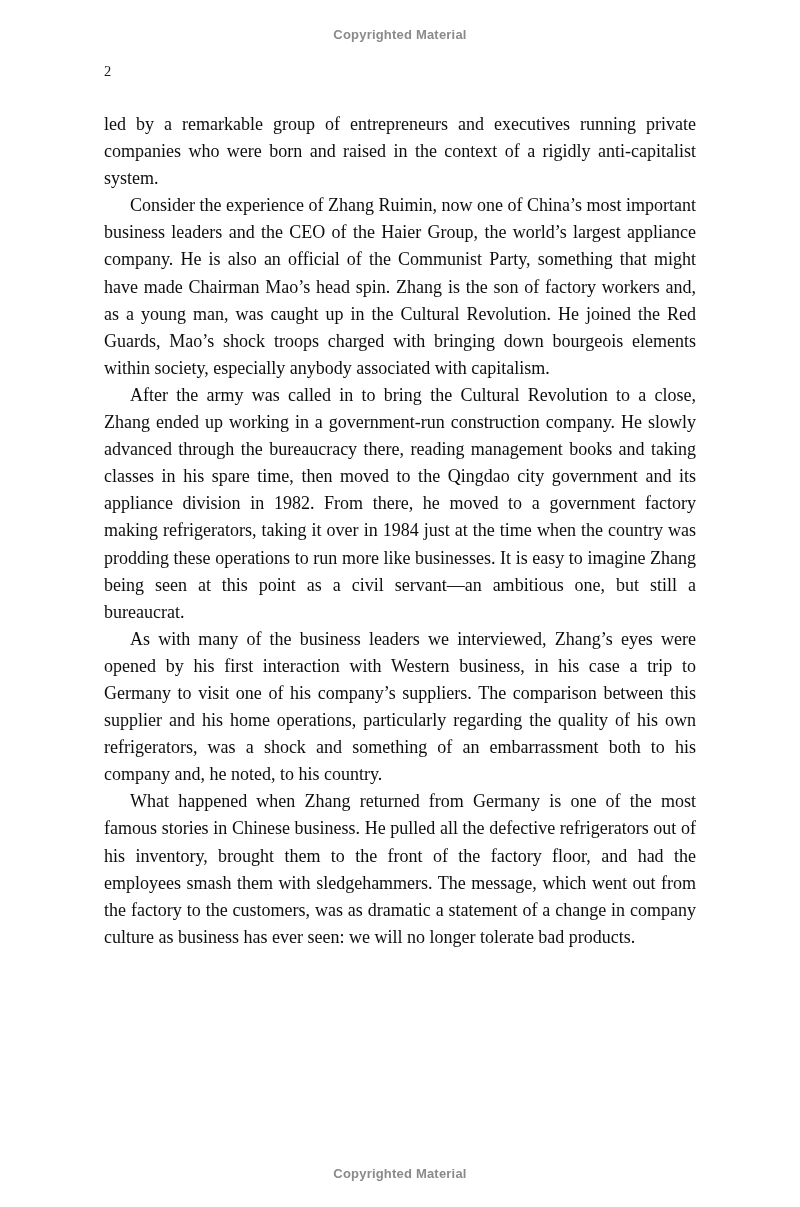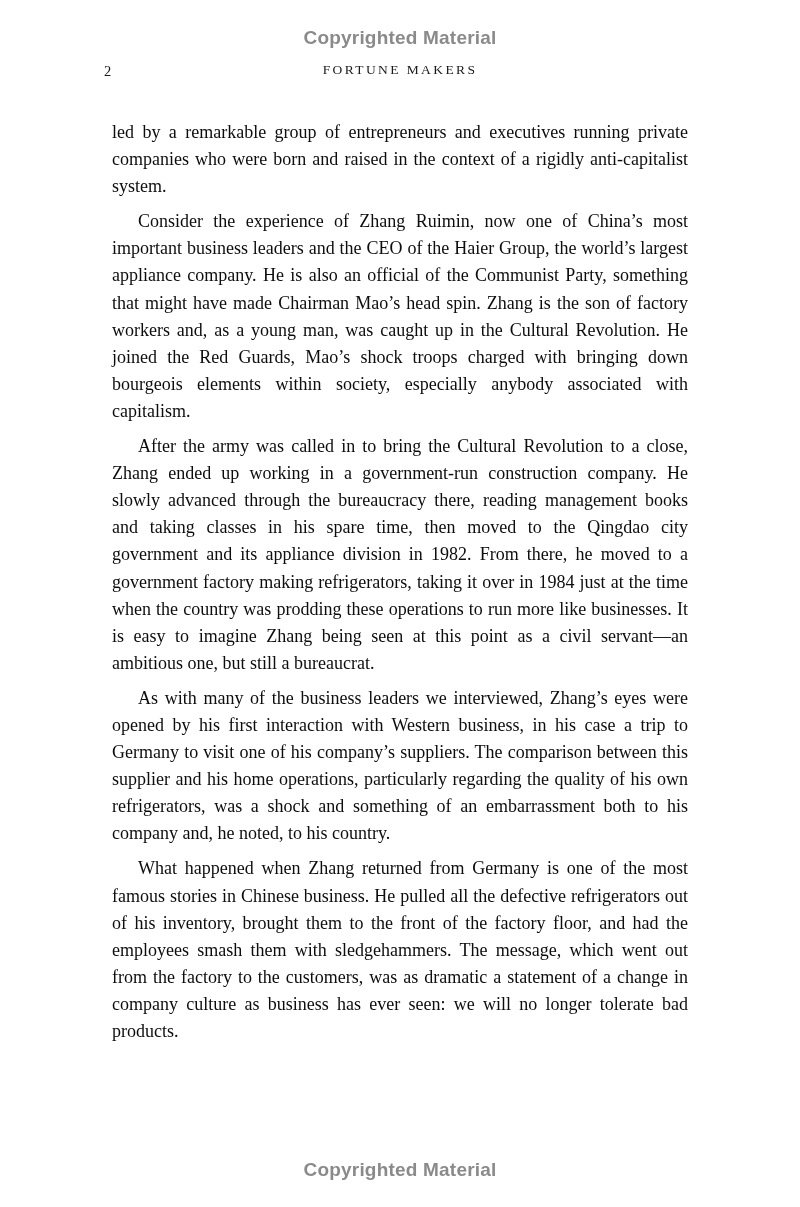--- a/index.html
+++ b/index.html
@@ -15,21 +15,21 @@
     color: #0d0d0d;
     overflow: hidden;
   }
   .copyright {
     position: absolute;
     left: 0;
     width: 100%;
     text-align: center;
     font-family: "Liberation Sans", sans-serif;
     font-weight: 700;
-    font-size: 19px;
+    font-size: 13px;
     color: #8a8a8a;
     letter-spacing: 0.2px;
   }
   .copyright.top { top: 27px; }
   .copyright.bottom { bottom: 26px; }
   .running-header {
     position: absolute;
     top: 62px;
     left: 104px;
     width: 592px;
@@ -53,33 +53,32 @@
     position: absolute;
     top: 111px;
     left: 104px;
     width: 592px;
     font-family: "Liberation Serif", serif;
     font-size: 18px;
     line-height: 27.1px;
     text-align: justify;
     color: #0d0d0d;
   }
-  .para { margin: 8px; }
+  .para { margin: 0; }
   .para.indent { text-indent: 26px; }
 </style>
 </head>
 <body>
 
 <div class="page">
 
   <div class="copyright top">Copyrighted Material</div>
 
   <div class="running-header">
     <span class="page-number">2</span>
-    <span class="book-title">FORTUNE MAKERS</span>
   </div>
 
   <div class="body-text">
     <p class="para">led by a remarkable group of entrepreneurs and executives running private companies who were born and raised in the context of a rigidly anti-capitalist system.</p>
     <p class="para indent">Consider the experience of Zhang Ruimin, now one of China’s most important business leaders and the CEO of the Haier Group, the world’s largest appliance company. He is also an official of the Communist Party, something that might have made Chairman Mao’s head spin. Zhang is the son of factory workers and, as a young man, was caught up in the Cultural Revolution. He joined the Red Guards, Mao’s shock troops charged with bringing down bourgeois elements within society, especially anybody associated with capitalism.</p>
     <p class="para indent">After the army was called in to bring the Cultural Revolution to a close, Zhang ended up working in a government-run construction company. He slowly advanced through the bureaucracy there, reading management books and taking classes in his spare time, then moved to the Qingdao city government and its appliance division in 1982. From there, he moved to a government factory making refrigerators, taking it over in 1984 just at the time when the country was prodding these operations to run more like businesses. It is easy to imagine Zhang being seen at this point as a civil servant—an ambitious one, but still a bureaucrat.</p>
     <p class="para indent">As with many of the business leaders we interviewed, Zhang’s eyes were opened by his first interaction with Western business, in his case a trip to Germany to visit one of his company’s suppliers. The comparison between this supplier and his home operations, particularly regarding the quality of his own refrigerators, was a shock and something of an embarrassment both to his company and, he noted, to his country.</p>
     <p class="para indent">What happened when Zhang returned from Germany is one of the most famous stories in Chinese business. He pulled all the defective refrigerators out of his inventory, brought them to the front of the factory floor, and had the employees smash them with sledgehammers. The message, which went out from the factory to the customers, was as dramatic a statement of a change in company culture as business has ever seen: we will no longer tolerate bad products.</p>
   </div>
 

